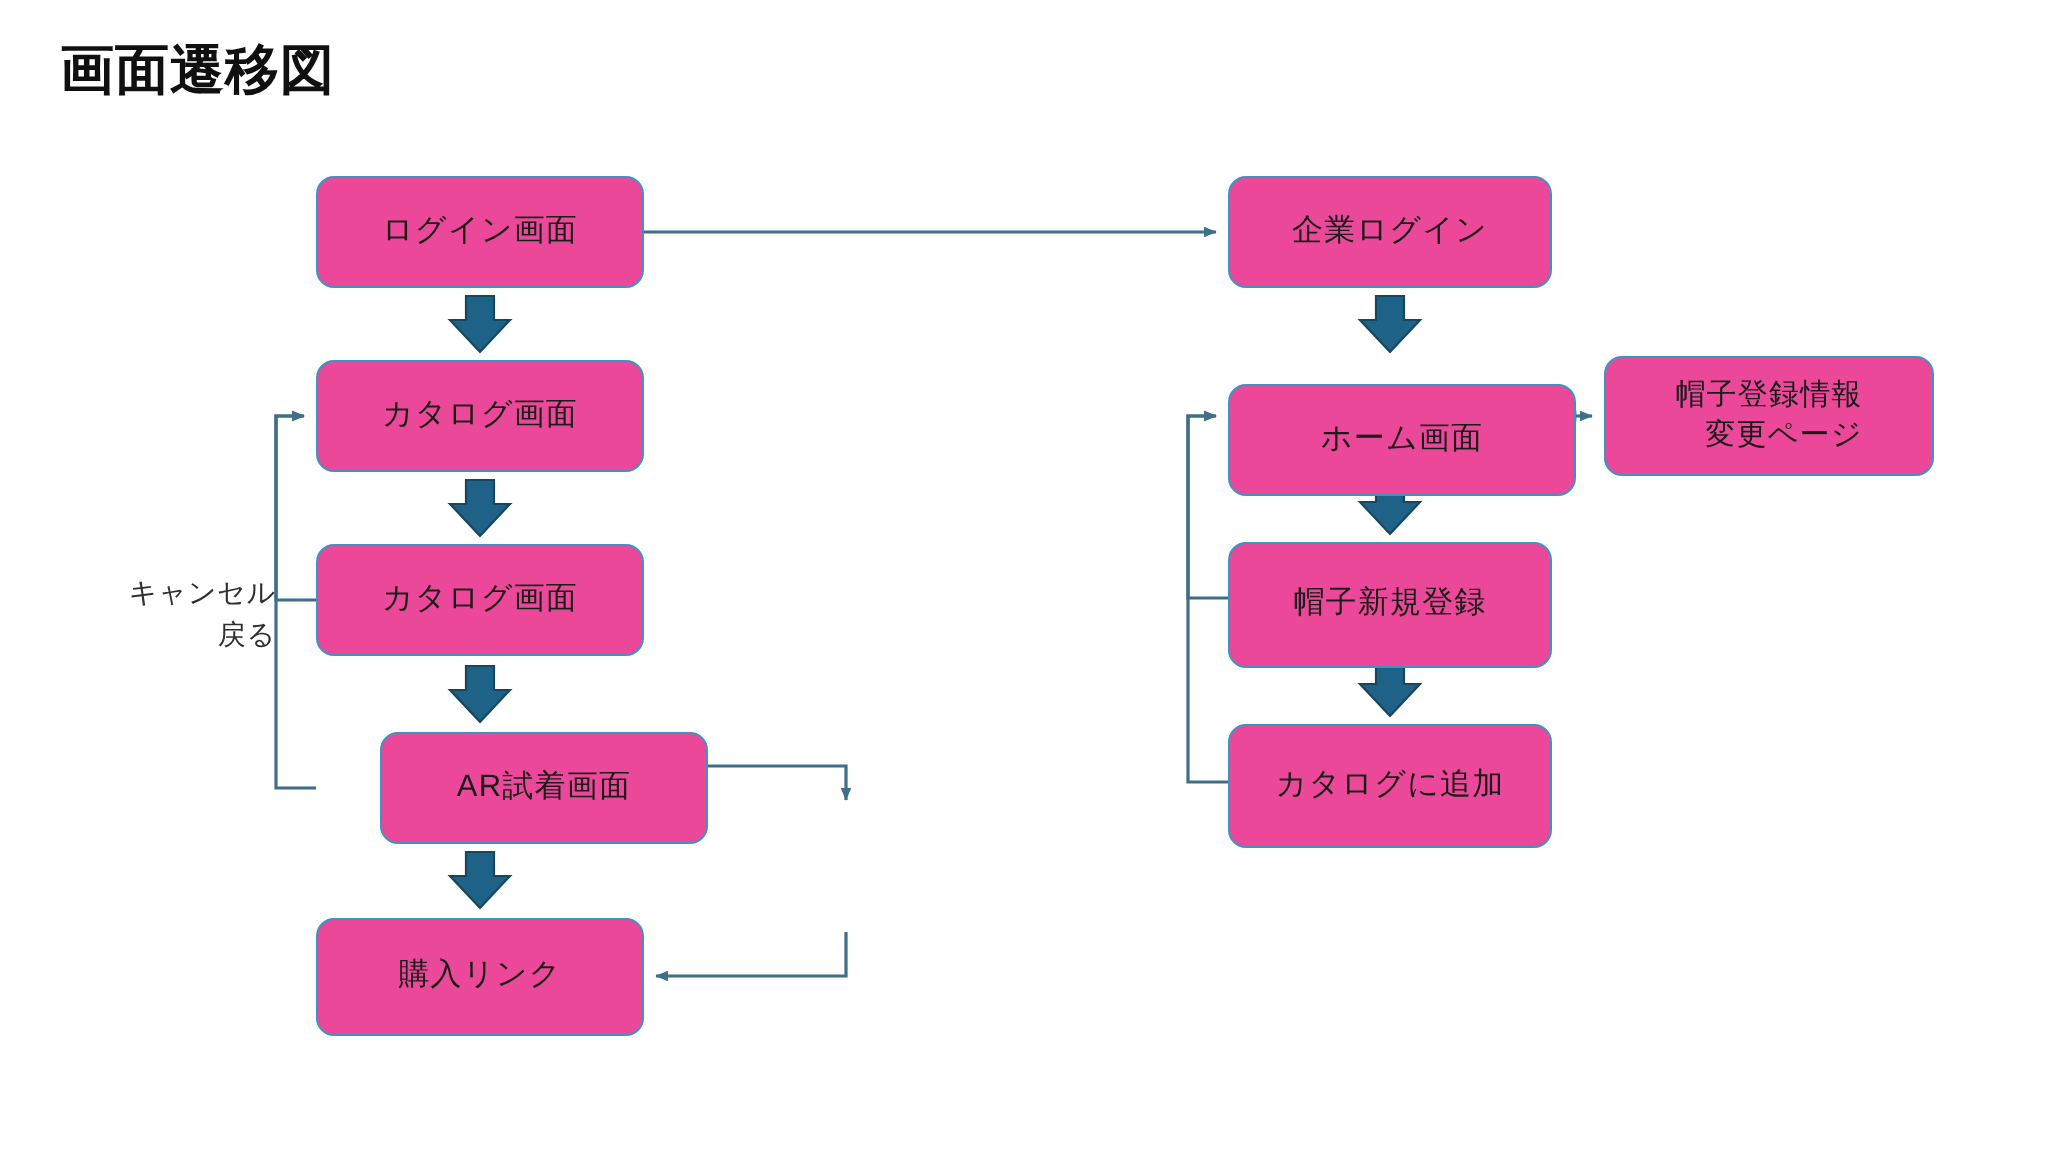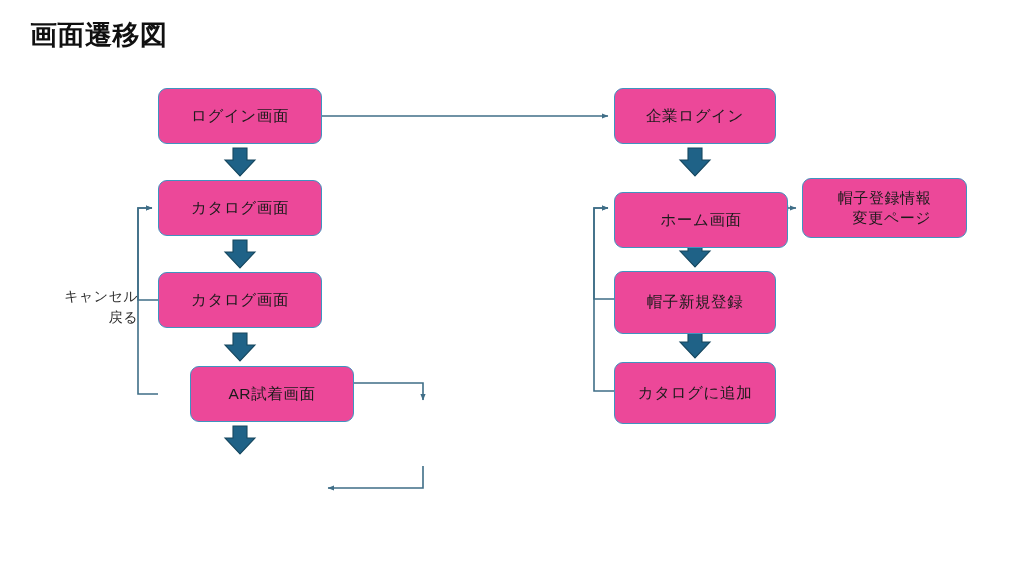--- a/index.html
+++ b/index.html
@@ -110,20 +110,21 @@
   </svg>
 
   <div class="node" style="left:158px; top:88px; width:164px; height:56px;">ログイン画面</div>
 
   <div class="node" style="left:158px; top:180px; width:164px; height:56px;">カタログ画面</div>
 
   <div class="node" style="left:158px; top:272px; width:164px; height:56px;">カタログ画面</div>
 
   <div class="node" style="left:158px; top:366px; width:164px; height:56px;margin-left:32px;">AR試着画面</div>
 
+  <div class="node" style="left:158px; top:459px; width:164px; height:59px;">購入リンク</div>
 
 
   <div class="node" style="left:614px; top:88px; width:162px; height:56px;">企業ログイン</div>
 
   <div class="node" style="left:614px; top:192px; width:174px; height:56px;">ホーム画面</div>
 
   <div class="node" style="left:614px; top:271px; width:162px; height:63px;">帽子新規登録</div>
 
   <div class="node" style="left:614px; top:362px; width:162px; height:62px;">カタログに追加</div>
 

